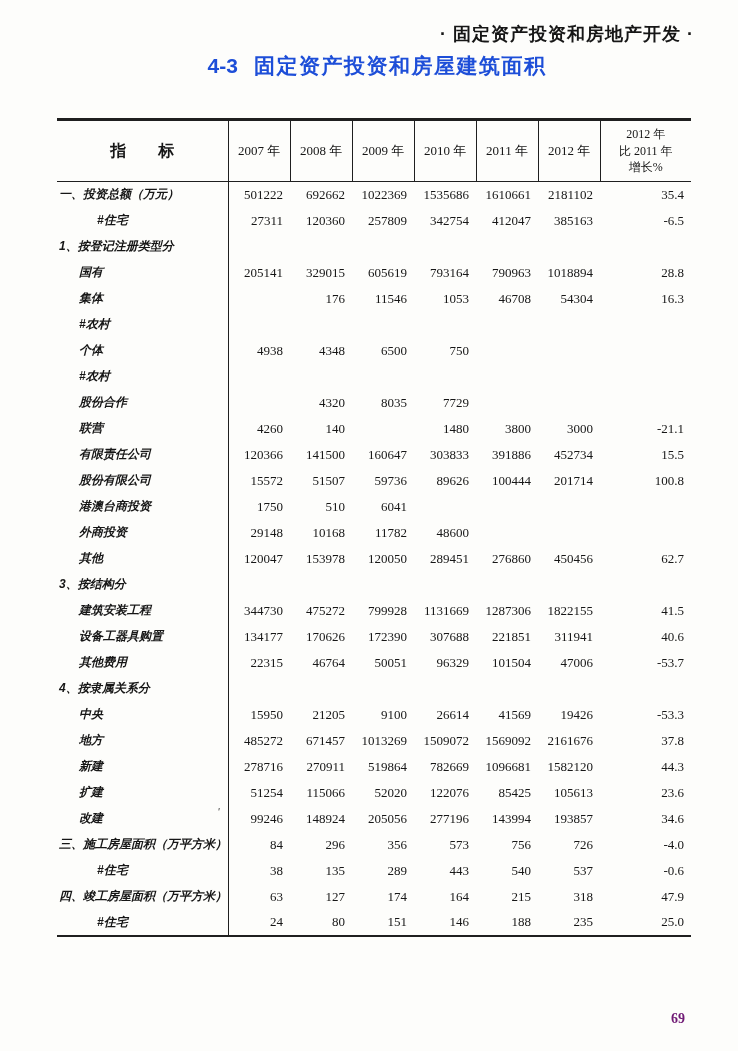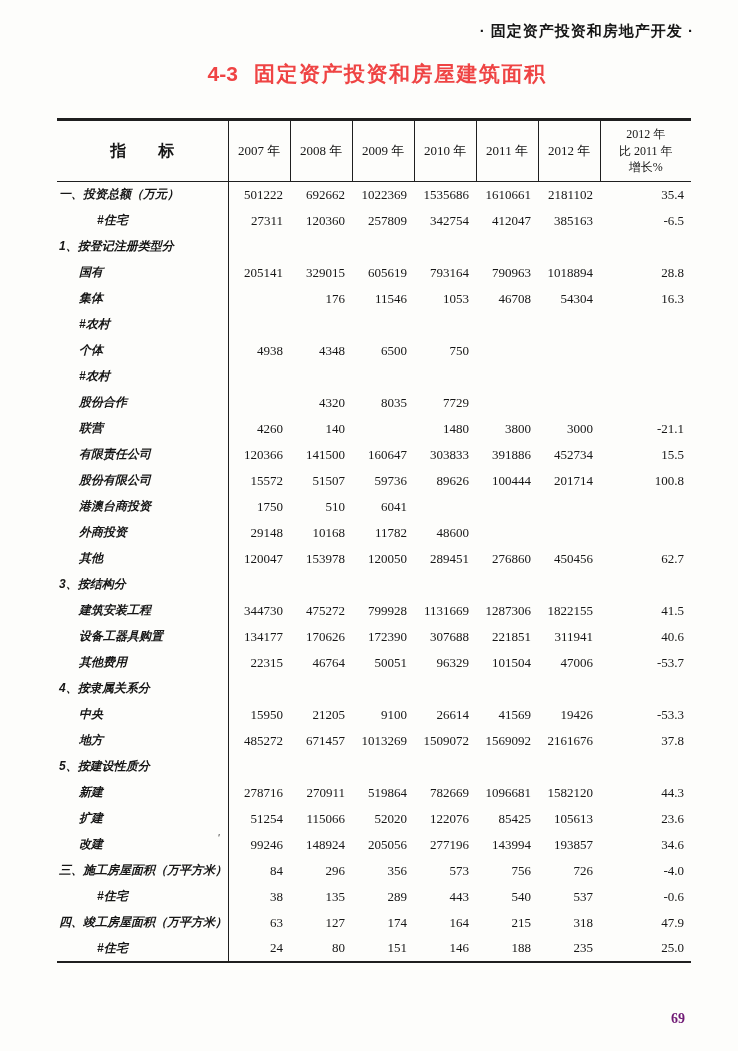--- a/index.html
+++ b/index.html
@@ -13,34 +13,34 @@
     width: 738px; height: 1051px;
     background: #fdfdfb;
     color: #1c1c1c;
     overflow: hidden;
   }
   .corner-header {
     position: absolute;
     top: 22px; right: 44px;
     font-family: "Liberation Sans", "DejaVu Sans", sans-serif;
     font-weight: bold;
-    font-size: 15px;
+    font-size: 18px;
     letter-spacing: 1px;
     color: #161616;
   }
   .title {
     position: absolute;
     top: 52px; left: 0; right: 0;
-    margin: 8px;
+    margin: 0;
     text-align: center;
     font-family: "Liberation Sans", "DejaVu Sans", sans-serif;
     font-weight: bold;
     font-size: 21px;
     letter-spacing: 1.5px;
-    color: #ef4444;
+    color: #1d4ed8;
     padding-left: 16px;
   }
   .title .title-num { letter-spacing: 0; margin-right: 16px; }
   table.data-table {
     position: absolute;
     top: 118px; left: 57px;
     width: 634px;
     border-collapse: collapse;
     table-layout: fixed;
     border-top: 3px solid #1f1f1f;
@@ -355,30 +355,20 @@
     <td class="label-cell indent-1">地方</td>
     <td class="value-cell">485272</td>
     <td class="value-cell">671457</td>
     <td class="value-cell">1013269</td>
     <td class="value-cell">1509072</td>
     <td class="value-cell">1569092</td>
     <td class="value-cell">2161676</td>
     <td class="value-cell">37.8</td>
   </tr>
         <tr>
-    <td class="label-cell indent-0">5、按建设性质分</td>
-    <td class="value-cell"></td>
-    <td class="value-cell"></td>
-    <td class="value-cell"></td>
-    <td class="value-cell"></td>
-    <td class="value-cell"></td>
-    <td class="value-cell"></td>
-    <td class="value-cell"></td>
-  </tr>
-        <tr>
     <td class="label-cell indent-1">新建</td>
     <td class="value-cell">278716</td>
     <td class="value-cell">270911</td>
     <td class="value-cell">519864</td>
     <td class="value-cell">782669</td>
     <td class="value-cell">1096681</td>
     <td class="value-cell">1582120</td>
     <td class="value-cell">44.3</td>
   </tr>
         <tr>

